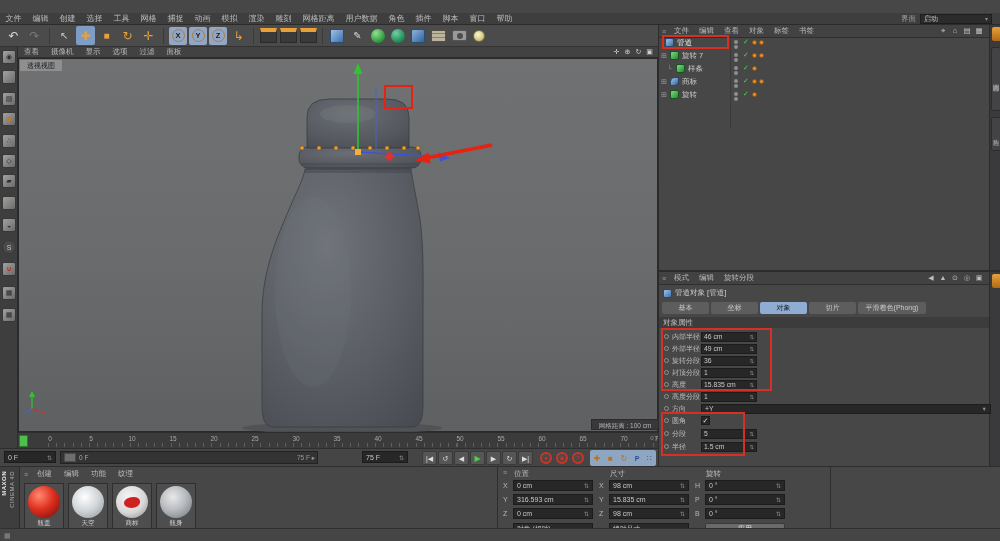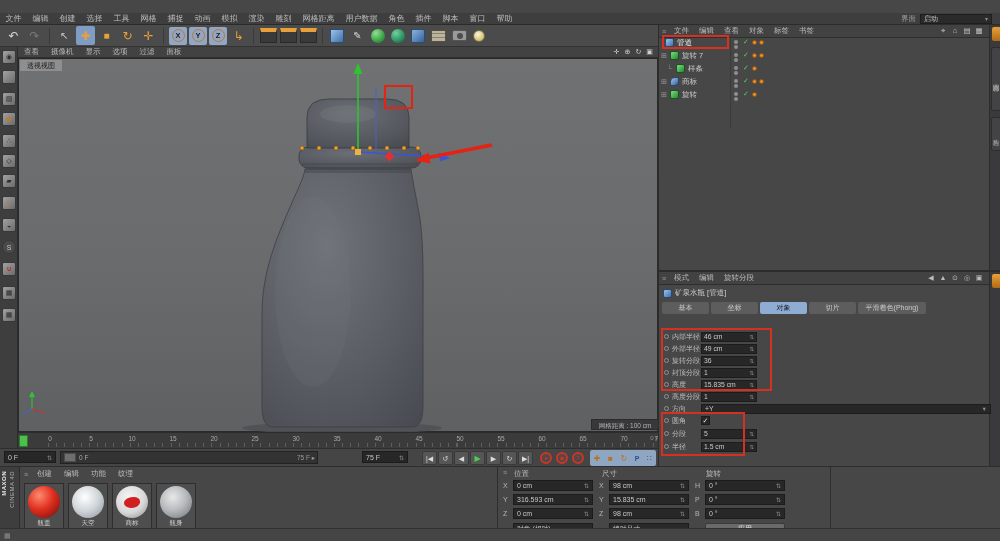--- a/index.html
+++ b/index.html
@@ -478,29 +478,30 @@
         <span class="am-ico">◀</span>
         <span class="am-ico">▲</span>
         <span class="am-ico">⊙</span>
         <span class="am-ico">◎</span>
         <span class="am-ico">▣</span>
       </div>
     </div>
 
     <div class="am-title">
       <span class="obj-ico obj-tube"></span>
-      <span>矿泉水瓶 [管道]</span>
+      <span>管道对象 [管道]</span>
     </div>
 
     <span class="am-tab" style="left:3px; width:47px;">基本</span>
     <span class="am-tab" style="left:52px; width:47px;">坐标</span>
     <span class="am-tab active" style="left:101px; width:47px;">对象</span>
     <span class="am-tab" style="left:150px; width:47px;">切片</span>
     <span class="am-tab" style="left:199px; width:68px;">平滑着色(Phong)</span>
 
+    <div class="am-section">对象属性</div>
 
     <div class="prop-row" style="top:306px; width:330px;">
       <span class="prop-dot"></span>
       <span class="prop-label">内部半径</span>
       <span class="prop-field">
         <span>46 cm</span>
         <span class="spin">⇅</span>
       </span>
     </div>
     <div class="prop-row" style="top:318px; width:330px;">
@@ -606,21 +607,21 @@
       <div class="mat-label">商标</div>
     </div>
     <div class="mat-tile" style="left:156px">
       <div class="mat-ball" style="background:radial-gradient(circle at 40% 35%,#e8e8e8,#b9bcc0 45%,#74787c 95%);"></div>
       <div class="mat-label">瓶身</div>
     </div>
 
     <div class="coord">
       <span class="hamb" style="position:absolute; left:2px; top:2px;">≡</span>
       <span class="coord-head" style="left:16px">位置</span>
-      <span class="coord-head" style="left:104px">尺寸</span>
+      <span class="coord-head" style="left:112px">尺寸</span>
       <span class="coord-head" style="left:208px">旋转</span>
 
       <span class="coord-lbl" style="left:5px; top:15px">X</span>
       <div class="field co-field" style="left:15px; top:13px;">
         <span>0 cm</span>
         <span class="spin">⇅</span>
       </div>
       <span class="coord-lbl" style="left:5px; top:29px">Y</span>
       <div class="field co-field" style="left:15px; top:27px;">
         <span>316.593 cm</span>

